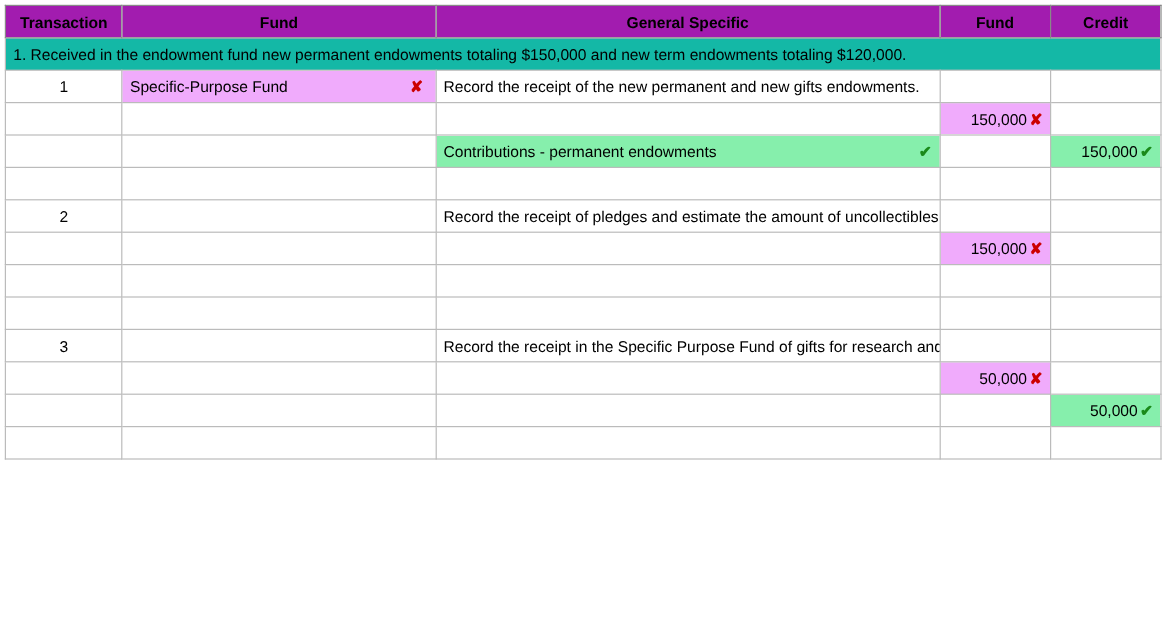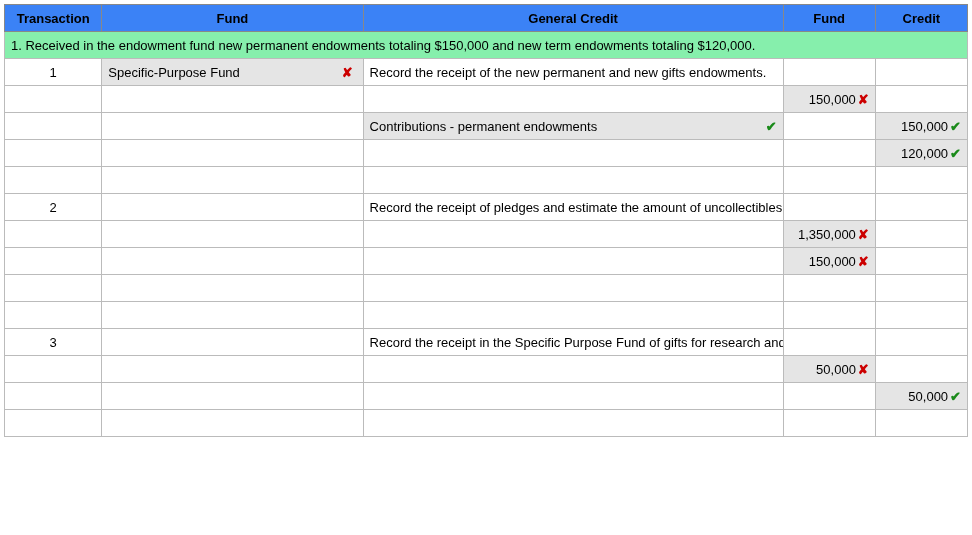--- a/index.html
+++ b/index.html
@@ -17,61 +17,61 @@
   }
   th, td {
     border: 1px solid #bbb;
     padding: 4px 6px;
     height: 18px;
     vertical-align: middle;
     overflow: hidden;
     white-space: nowrap;
   }
   th {
-    background: #3b82f6;
+    background: #a21caf;
     font-weight: bold;
     text-align: center;
     color: #000;
     border-color: #888;
   }
   .col-trans  { width: 95px; }
   .col-fund   { width: 255px; }
   .col-gj     { width: 410px; }
   .col-debit  { width: 90px; }
   .col-credit { width: 90px; }
   .desc-row td {
-    background: #86efac;
+    background: #14b8a6;
     text-align: left;
   }
   .center { text-align: center; }
   .left   { text-align: left; }
   .num    { text-align: right; }
-  .green-cell { background: #e5e5e5; }
-  .red-cell   { background: #e5e5e5; }
+  .green-cell { background: #86efac; }
+  .red-cell   { background: #f0abfc; }
   .mark-x { color:#c00; font-weight:bold; margin-left:2px; }
   .mark-v { color:#1a8a1a; font-weight:bold; margin-left:2px; }
   .gj-wrap { display:flex; align-items:center; justify-content:space-between; width:100%; }
   .gj-wrap .mark-x { margin-left:0; margin-right:4px; }
 </style>
 </head>
 <body>
 
 <table>
   <colgroup>
     <col class="col-trans">
       <col class="col-fund">
       <col class="col-gj">
       <col class="col-debit">
       <col class="col-credit">
   </colgroup>
   <thead>
     <tr>
       <th>Transaction</th>
       <th>Fund</th>
-      <th>General Credit</th>
+      <th>General Specific</th>
       <th>Fund</th>
       <th>Credit</th>
     </tr>
   </thead>
   <tbody>
 
     <tr class="desc-row">
       <td colspan="5">1. Received in the endowment fund new permanent endowments totaling $150,000 and new term endowments totaling $120,000.</td>
     </tr>
     <tr>
@@ -107,46 +107,28 @@
       <td></td>
       <td class="green-cell num">
         <span>150,000</span><span class="mark-v">✔</span>
       </td>
     </tr>
     <tr>
       <td></td>
       <td></td>
       <td></td>
       <td></td>
-      <td class="green-cell num">
-        <span>120,000</span><span class="mark-v">✔</span>
-      </td>
-    </tr>
-    <tr>
-      <td></td>
-      <td></td>
-      <td></td>
-      <td></td>
       <td></td>
     </tr>
 
     <tr>
       <td class="center">2</td>
       <td></td>
       <td class="left">Record the receipt of pledges and estimate the amount of uncollectibles for the new wing.</td>
       <td></td>
-      <td></td>
-    </tr>
-    <tr>
-      <td></td>
-      <td></td>
-      <td></td>
-      <td class="red-cell num">
-        <span>1,350,000</span><span class="mark-x">✘</span>
-      </td>
       <td></td>
     </tr>
     <tr>
       <td></td>
       <td></td>
       <td></td>
       <td class="red-cell num">
         <span>150,000</span><span class="mark-x">✘</span>
       </td>
       <td></td>

